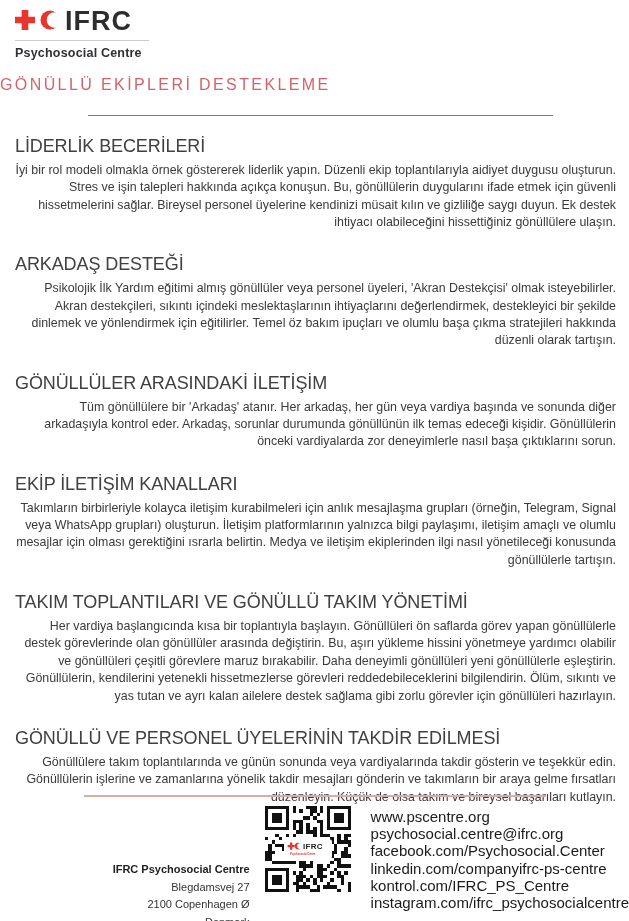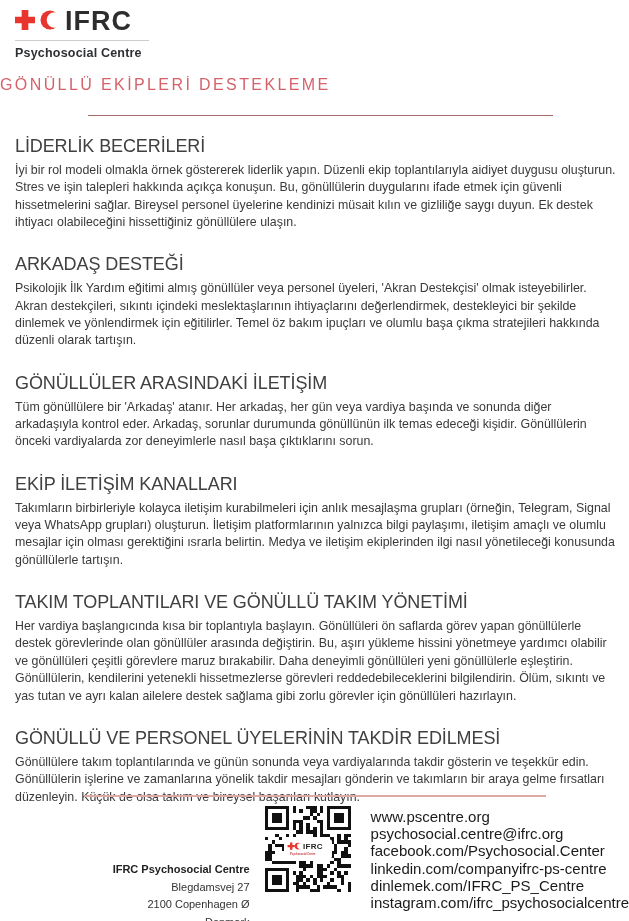--- a/index.html
+++ b/index.html
@@ -39,21 +39,21 @@
   }
 
   
   .content { position:absolute; top:130px; left:15px; right:13px; }
   .section-heading {
     font-size:18px; font-weight:400; color:#404040;
     letter-spacing:-0.1px; margin:24px 0 5px 0; line-height:1.1;
   }
   .section:first-child .section-heading { margin-top:7px; }
   .section-body {
-    font-size:12.4px; line-height:17.4px; color:#3a3a3a;
+    font-size:12.4px; line-height:17.4px; color:#3a3a3a;text-align:right;
   }
 
   
   .footer-rule {
     position:absolute; top:795px; left:84px; width:462px;
     border-top:2px solid #dcaba4;
   }
   .footer-row {
     position:absolute; top:806px; left:15px; right:0;
     display:flex; align-items:flex-start;
@@ -411,16 +411,16 @@
         <text id="qr-subtitle" x="4" y="14.2" font-family="Liberation Sans, sans-serif" font-size="2.6" font-weight="bold" fill="#c5383e">Psychosocial Centre</text>
       </svg>
     </div>
   </div>
 
   <div class="footer-links">
     <div class="footer-link">www.pscentre.org</div>
     <div class="footer-link">psychosocial.centre@ifrc.org</div>
     <div class="footer-link">facebook.com/Psychosocial.Center</div>
     <div class="footer-link">linkedin.com/companyifrc-ps-centre</div>
-    <div class="footer-link">dinlemek.com/IFRC_PS_Centre</div>
+    <div class="footer-link">kontrol.com/IFRC_PS_Centre</div>
     <div class="footer-link">instagram.com/ifrc_psychosocialcentre</div>
   </div>
 </div>
 
 </body></html>

